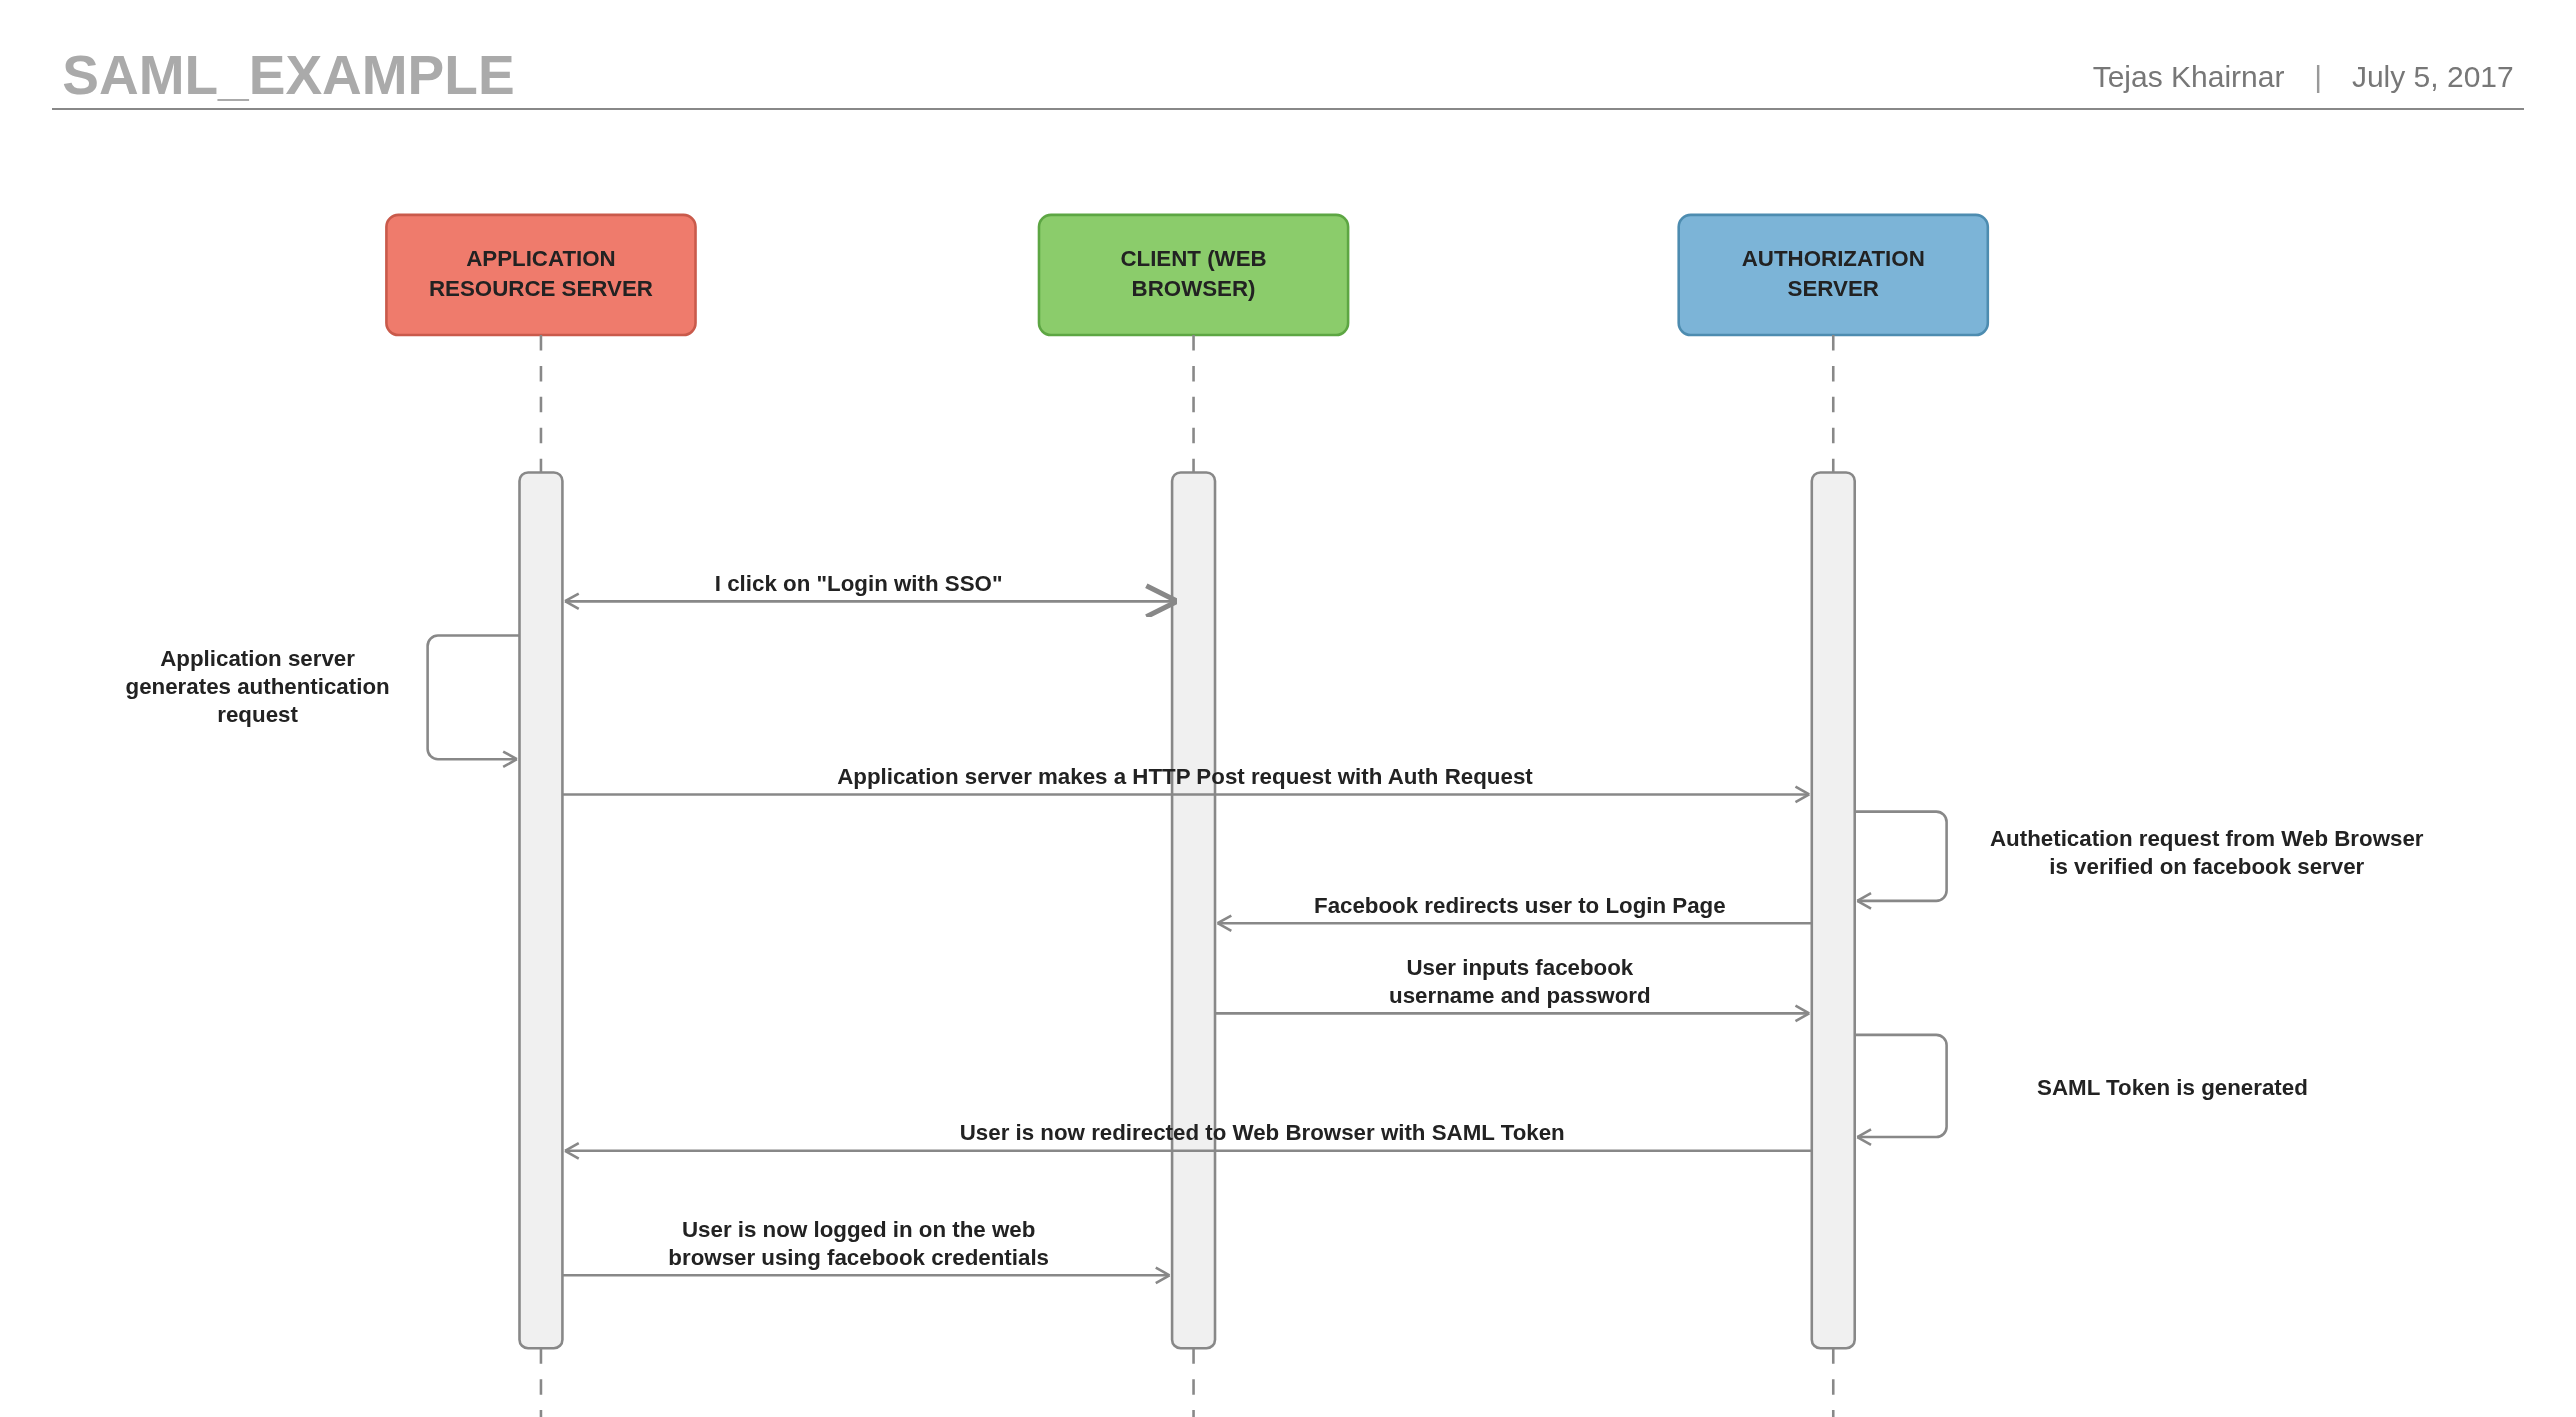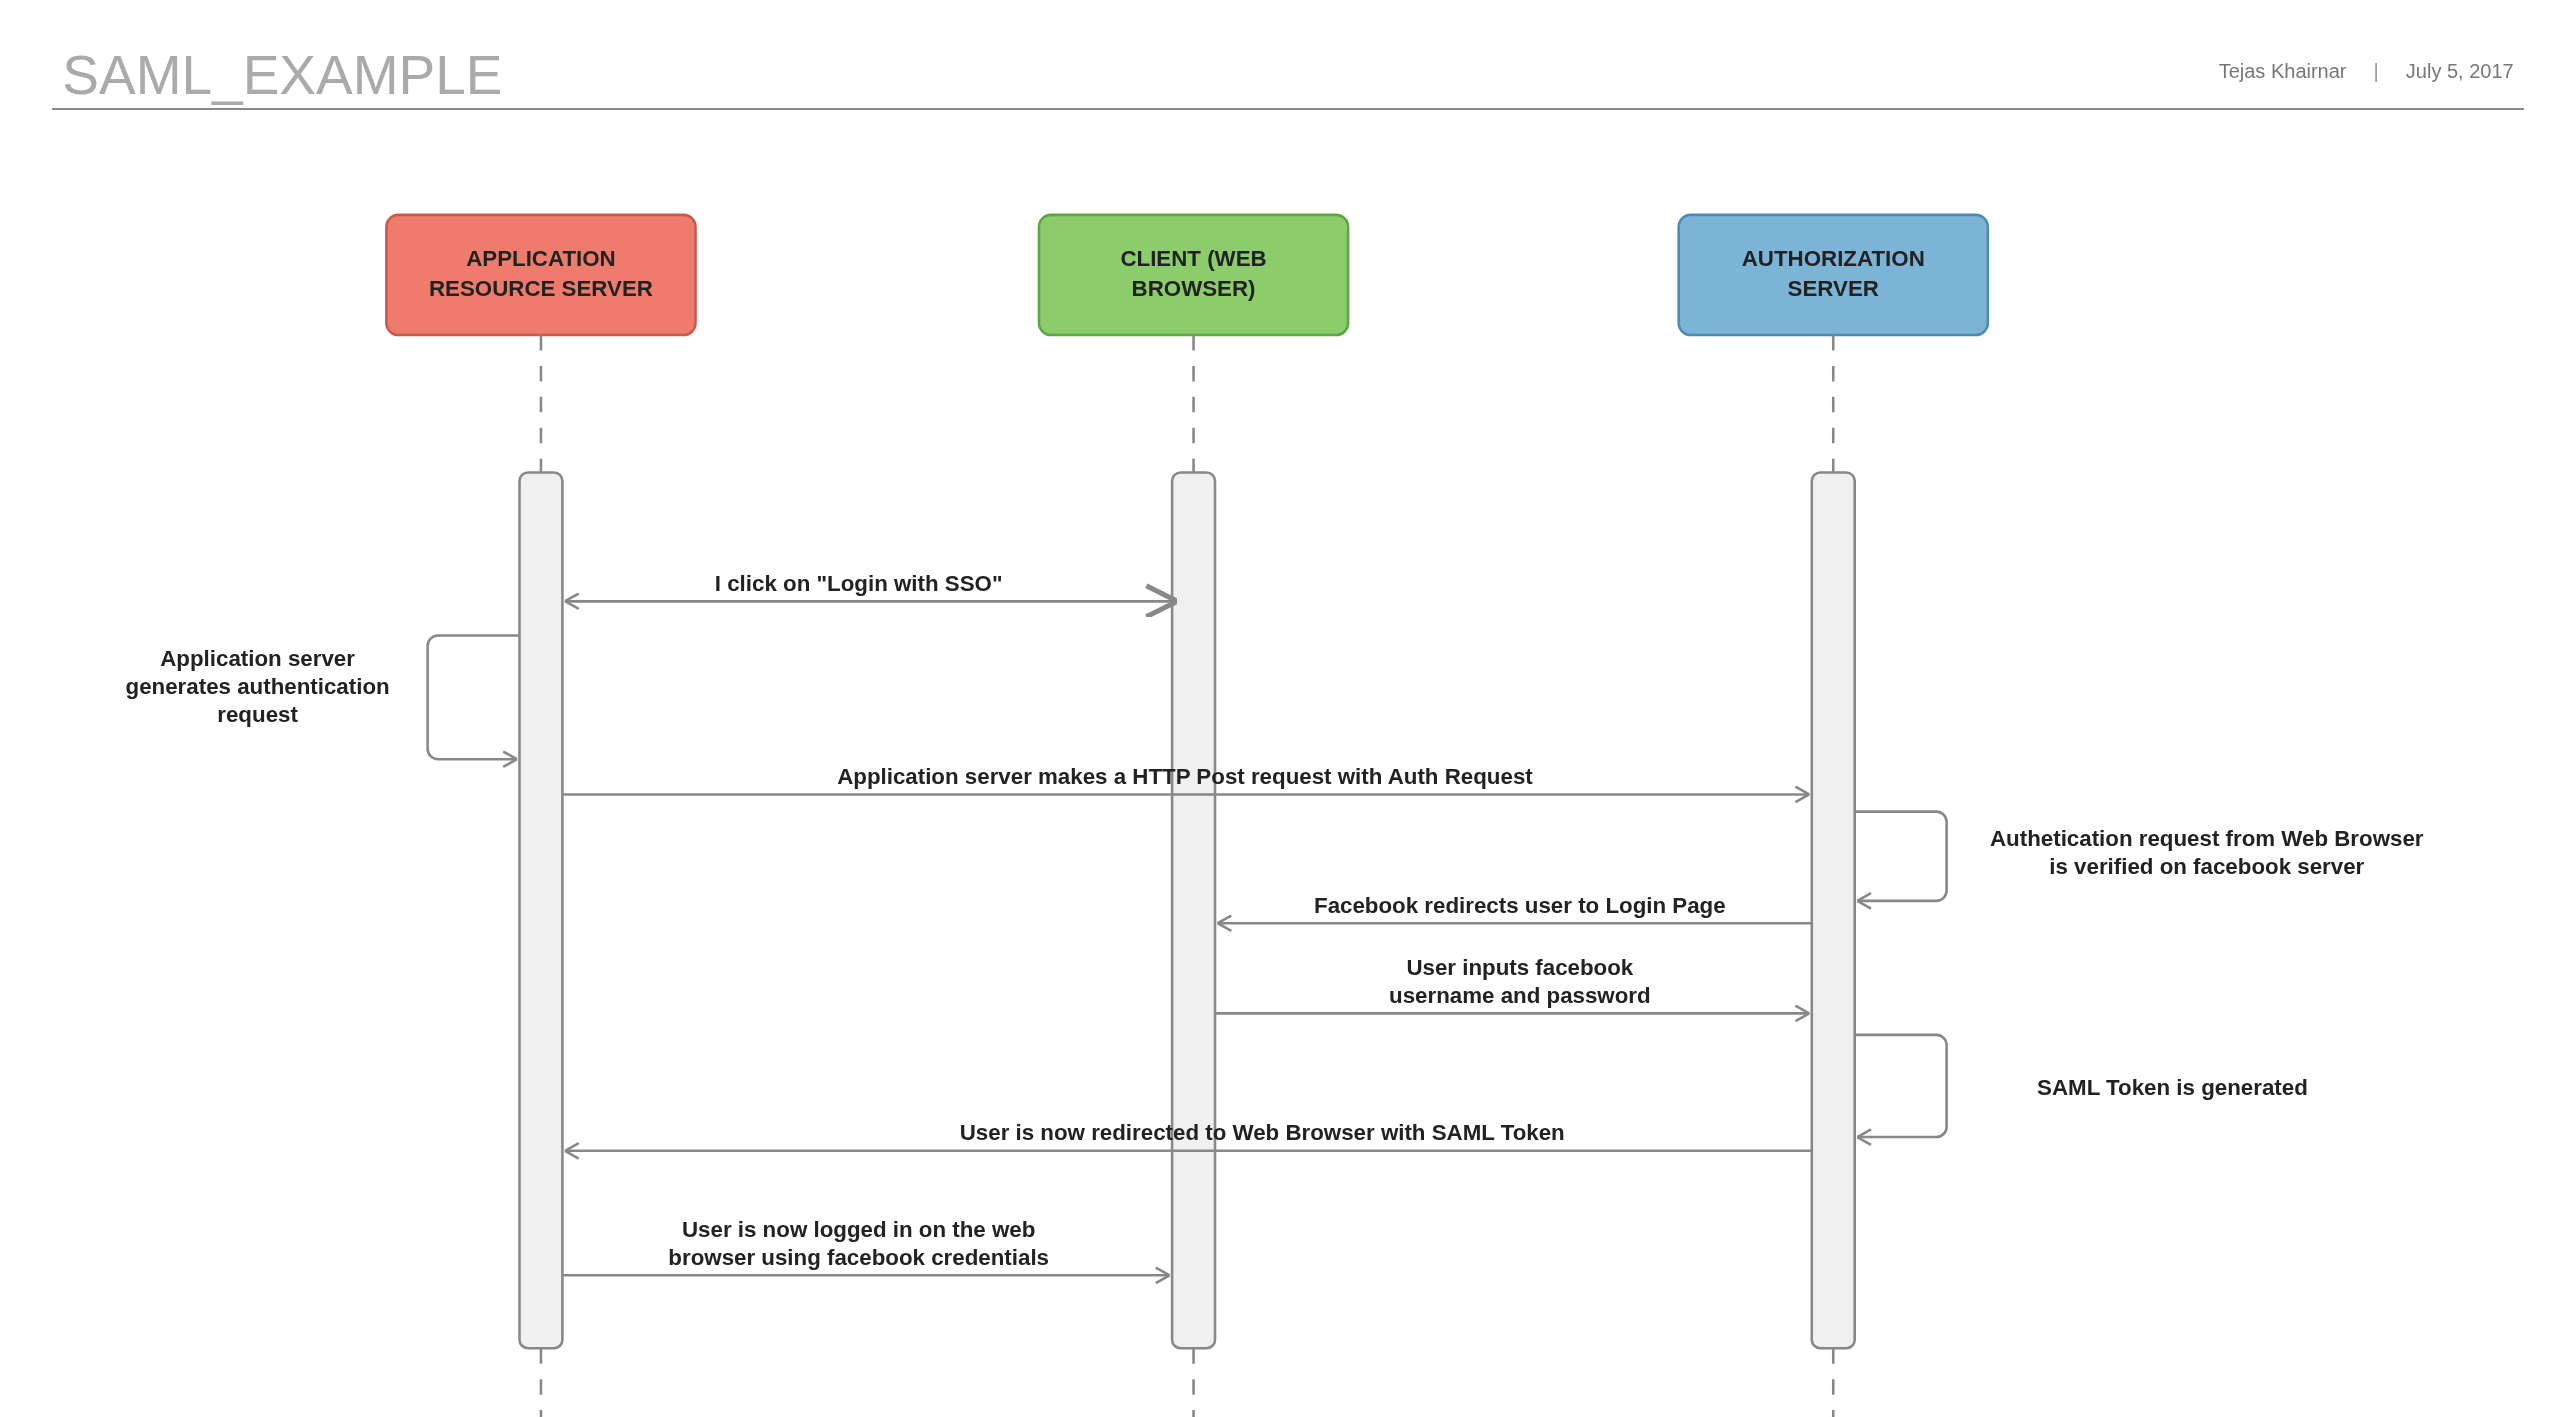--- a/index.html
+++ b/index.html
@@ -1,19 +1,19 @@
 <!DOCTYPE html>
 <html style="font-size:13.7px"><head>
 <meta charset="utf-8">
 <style>
 html,body{margin:0;padding:0;background:#fff;font-family:Arial,Helvetica,sans-serif;color:#333}
 .page{width:2576px;height:1418px;position:relative}
 .header{position:absolute;left:52px;top:26px;right:52px;height:82px;border-bottom:2.6px solid #888}
-.title{font-size:55px;font-weight:normal;color:#aaa;position:absolute;left:10.3px;top:17px}
-.meta{position:absolute;right:10.3px;top:34px;font-size:20px;color:#777}
+.title{font-size:55px;font-weight:bold;color:#aaa;position:absolute;left:10.3px;top:17px}
+.meta{position:absolute;right:10.3px;top:34px;font-size:30px;color:#777}
 .sep{padding:0 21.5px;color:#999}
 svg{position:absolute;left:0;top:0}
 text{font-family:Arial,Helvetica,sans-serif}
 .msg{font-size:26px;font-weight:bold;fill:#222}
 .lbl{font-size:26px;font-weight:bold;fill:#222}
 </style>
 </head>
 <body>
 
 <div class="page">

